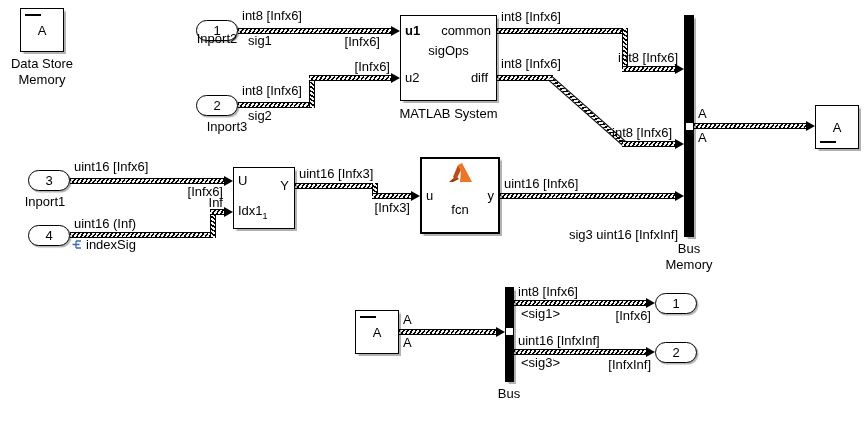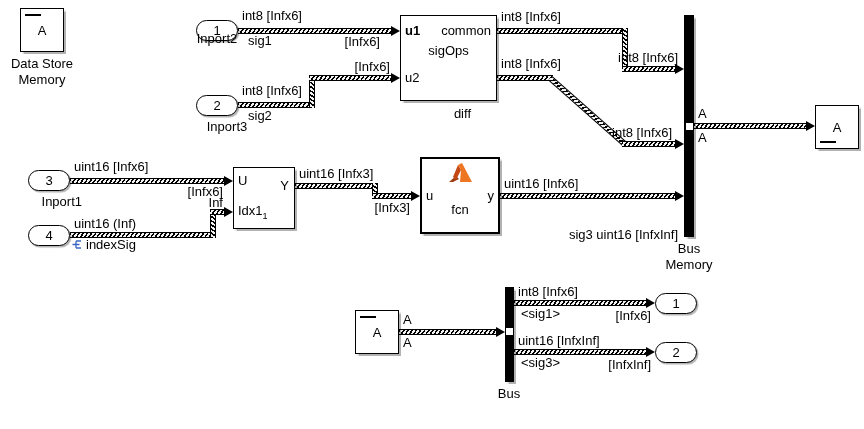--- a/index.html
+++ b/index.html
@@ -106,26 +106,27 @@
   <div class="blk oval" style="left:196px;top:95px;width:42px;height:21px;">
     <span>2</span>
   </div>
   <div class="blabel" style="left:200px;top:119px;width:54px;">Inport3</div>
 
   <div class="blk" style="left:400px;top:15px;width:97px;height:86px;"></div>
   <span class="plabel" style="left:405px;top:24px;font-weight:bold;">u1</span>
   <span class="plabel r" style="left:405px;top:24px;width:86px;">common</span>
   <span class="plabel" style="left:400px;top:44px;width:97px;text-align:center;">sigOps</span>
   <span class="plabel" style="left:405px;top:71px;">u2</span>
-  <span class="plabel r" style="left:385px;top:71px;width:86px;margin-top:36px;">diff</span>
+  <span class="plabel r" style="left:402px;top:71px;width:86px;">diff</span>
+  <div class="blabel" style="left:388px;top:106px;width:121px;">MATLAB System</div>
 
   <div class="blk oval" style="left:28px;top:170px;width:42px;height:21px;">
     <span>3</span>
   </div>
-  <div class="blabel" style="left:28px;top:194px;width:54px;text-align:right;">Inport1</div>
+  <div class="blabel" style="left:18px;top:194px;width:54px;">Inport1</div>
 
   <div class="blk oval" style="left:28px;top:225px;width:42px;height:21px;">
     <span>4</span>
   </div>
 
   <div class="blk" style="left:233px;top:167px;width:62px;height:62px;"></div>
   <span class="plabel" style="left:238px;top:174px;">U</span>
   <span class="plabel r" style="left:233px;top:179px;width:56px;">Y</span>
   <span class="plabel" style="left:238px;top:204px;"><span>Idx1</span><sub class="subnum">1</sub></span>
 

